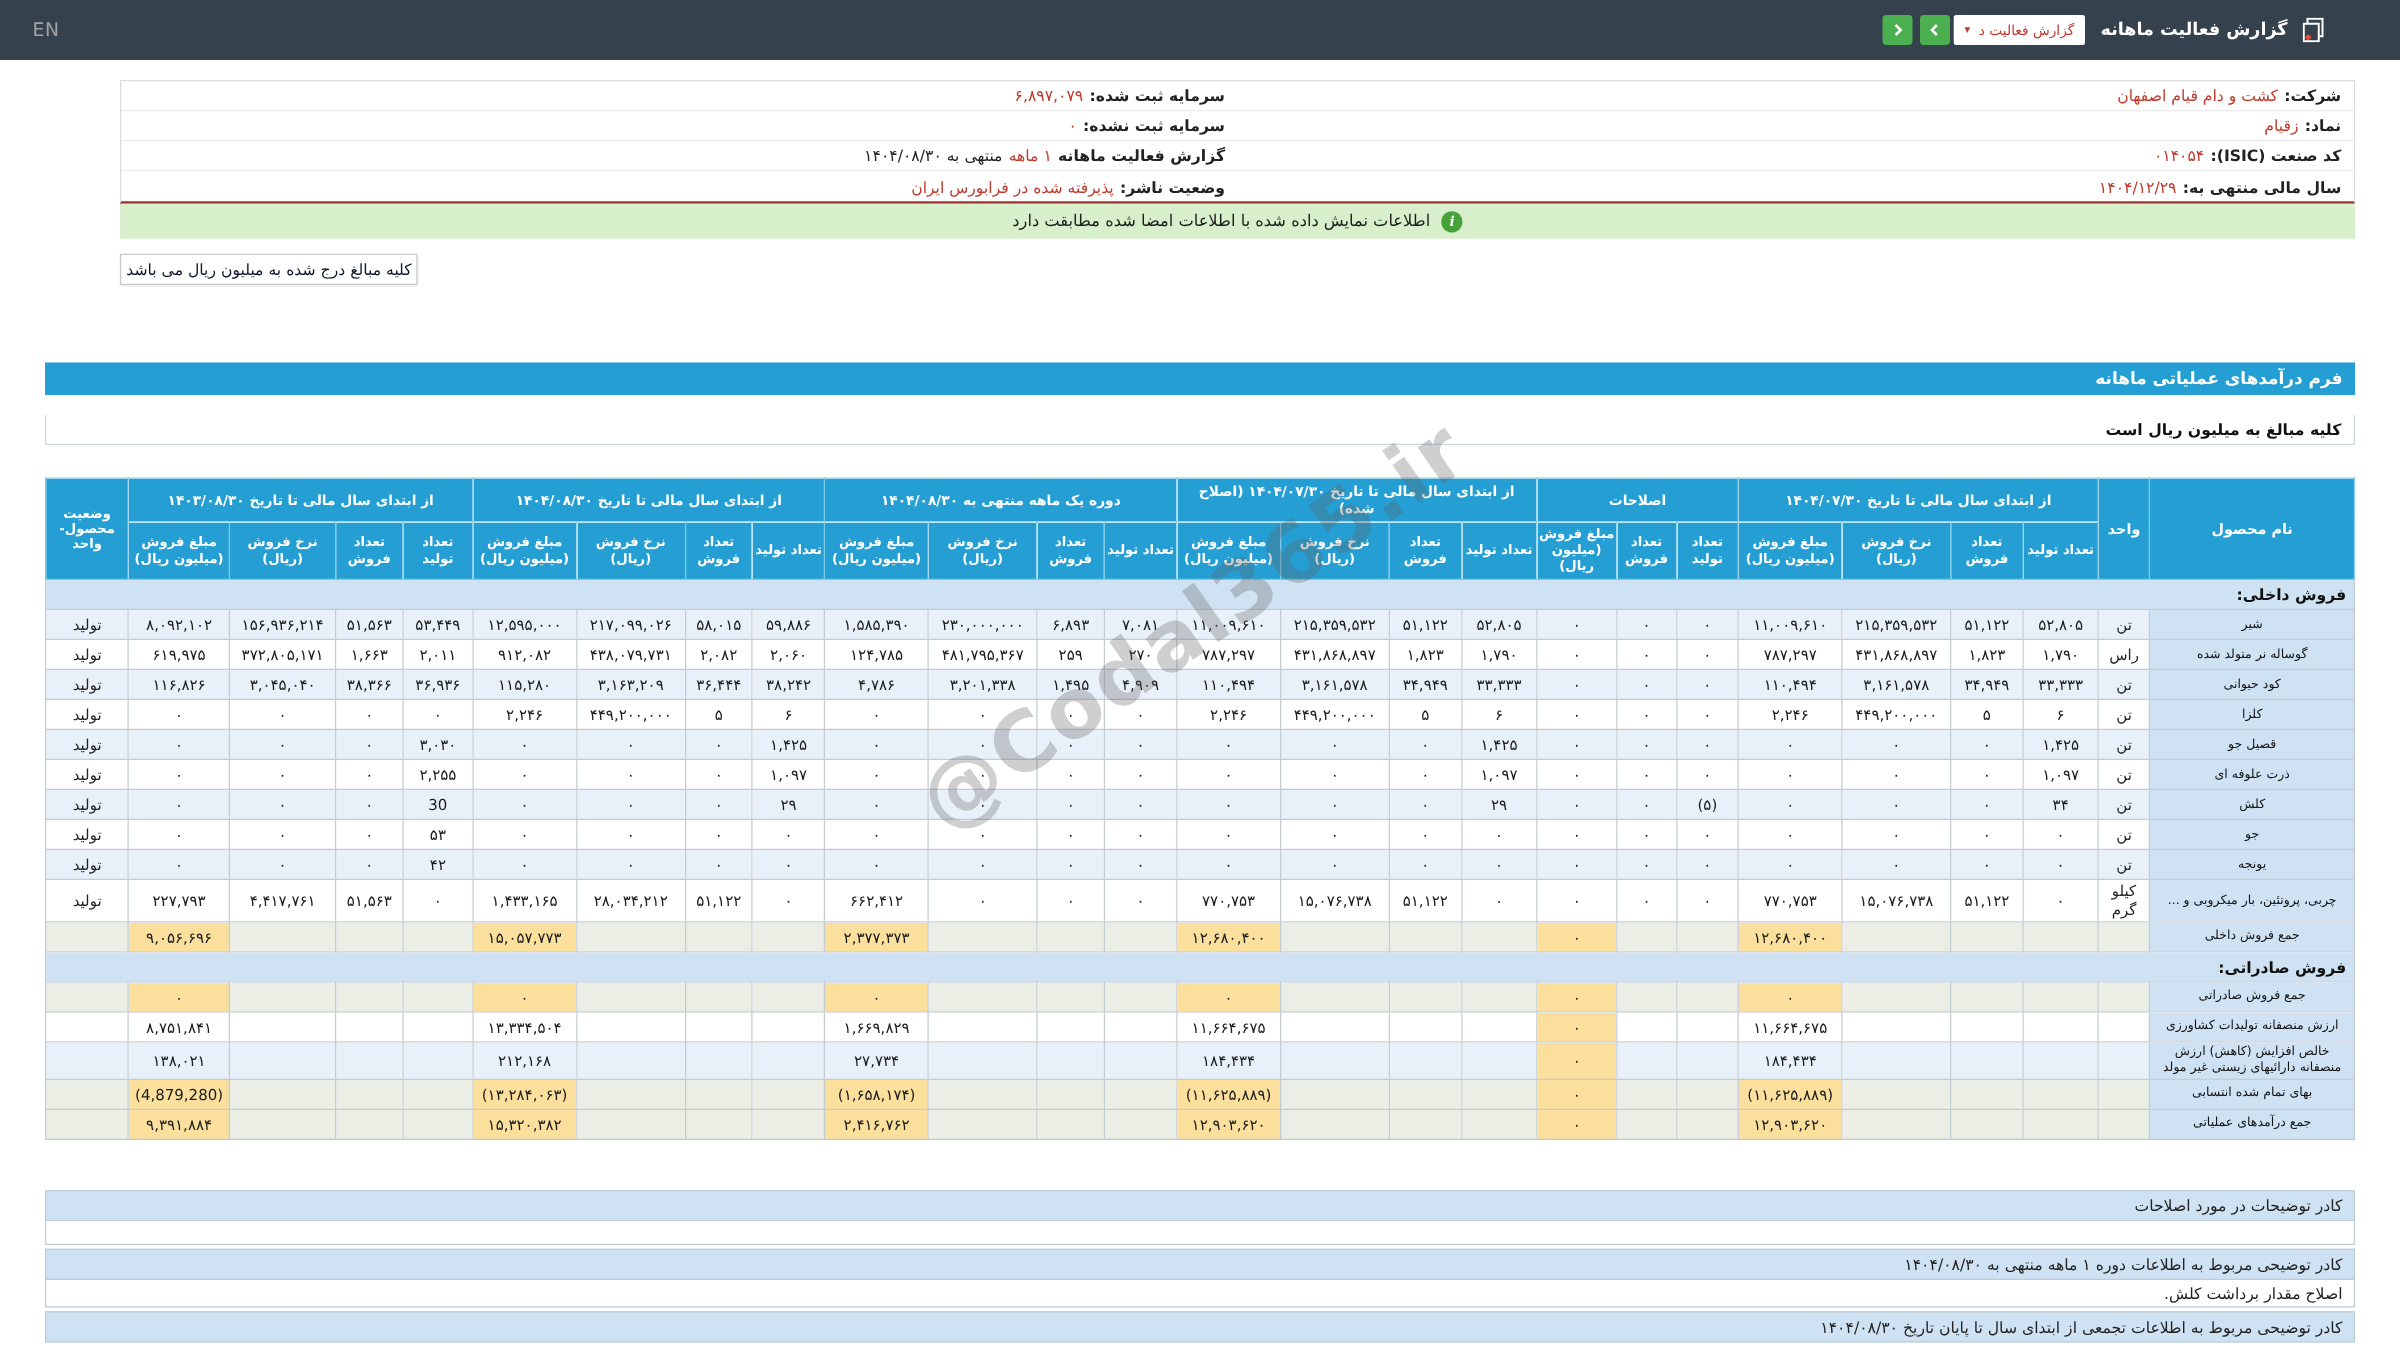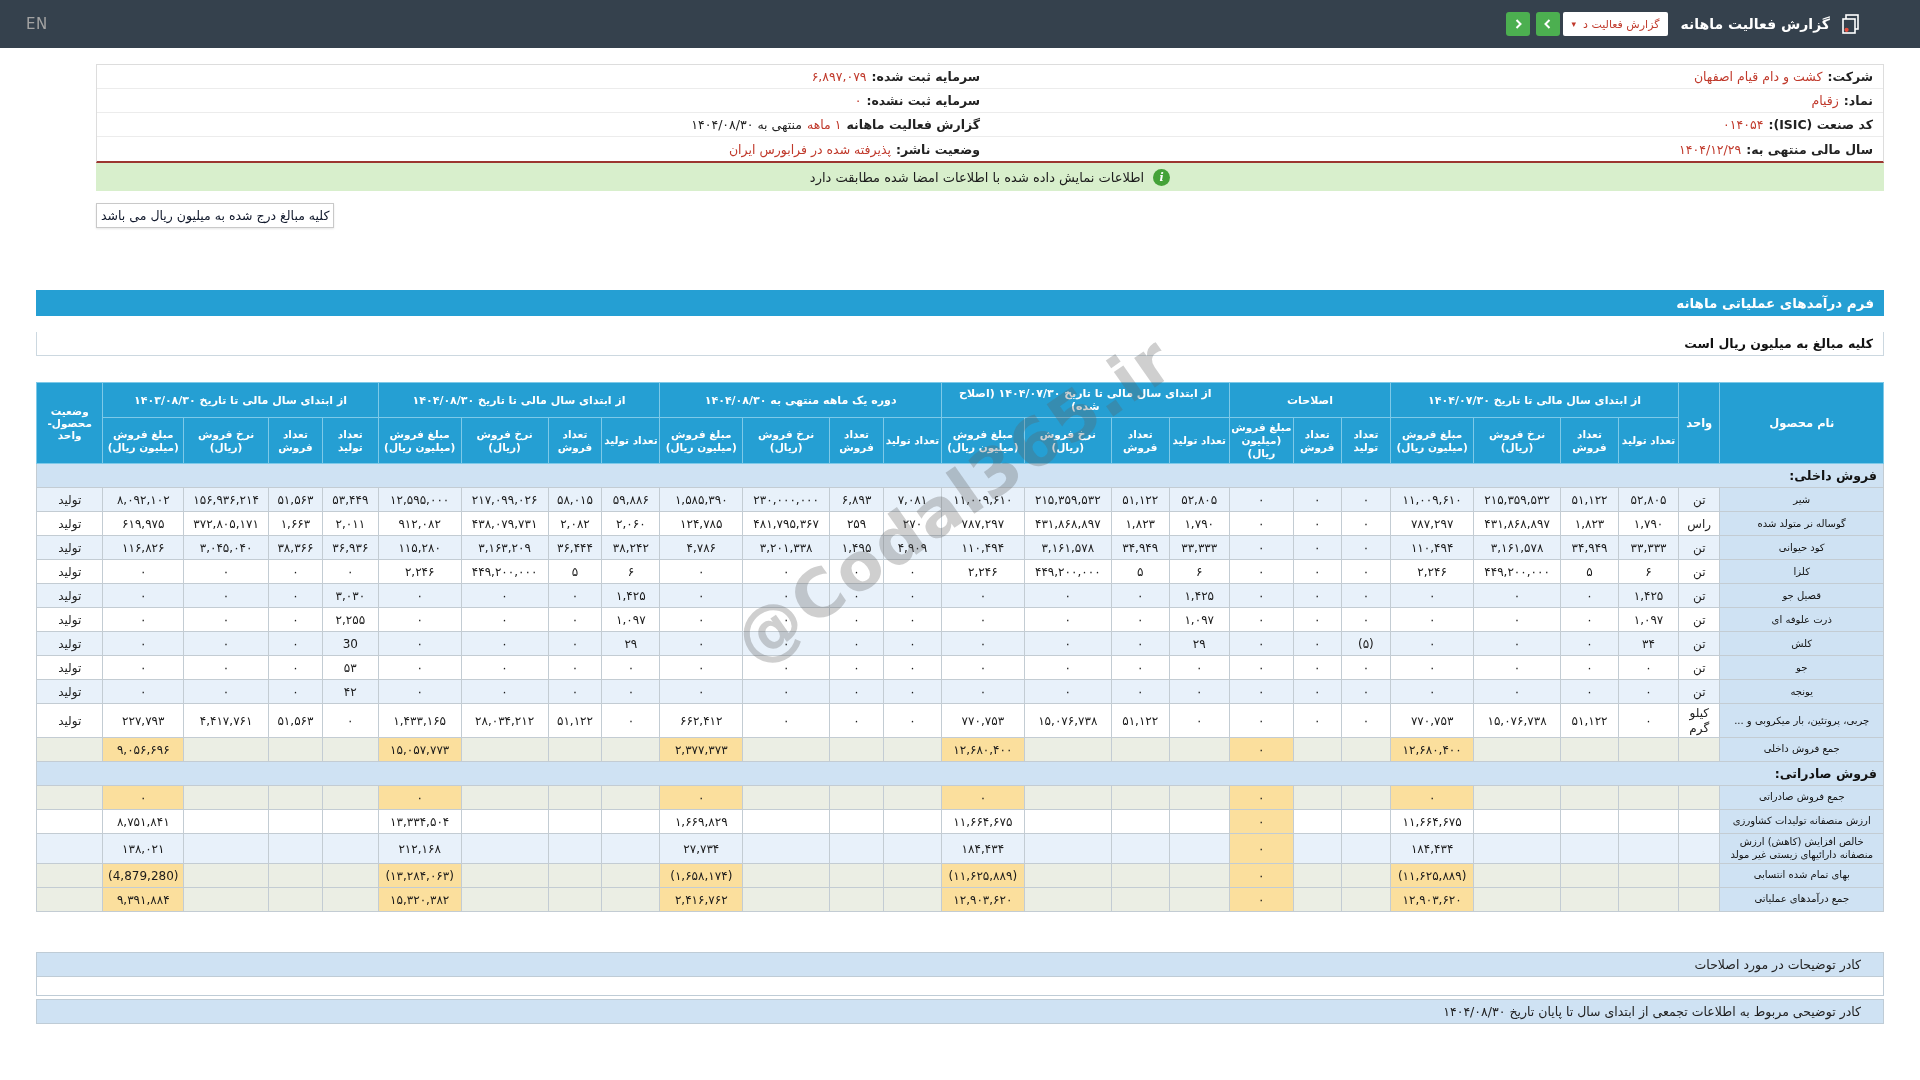--- a/index.html
+++ b/index.html
@@ -64,21 +64,21 @@
   .zw{background:#fff}
   .gcell{background:#ebeee4}
   .ycell{background:#fbdf9d}
   .neg{color:#d40000}
   .watermark{position:absolute;left:660px;top:80px;transform:rotate(-35deg);font-size:66px;font-weight:600;
     color:rgba(95,95,95,.30);direction:ltr;unicode-bidi:isolate;pointer-events:none;letter-spacing:2px;white-space:nowrap}
 
   
   .footer-blocks{margin:40px 36px 0}
   .fb{margin-bottom:3px}
-  .fb-head{background:#cfe2f3;border:1px solid #bfccd6;padding:4px 22px;font-size:12.5px;color:#222;text-align:right}
+  .fb-head{background:#cfe2f3;border:1px solid #bfccd6;padding:4px 9px;font-size:12.5px;color:#222;text-align:right}
   .fb-body{border:1px solid #bfccd6;border-top:none;background:#fff;min-height:19px;padding:3px 9px;
     font-size:12.5px;color:#222;text-align:right}
 </style>
 </head>
 <body>
 
 <div class="page">
 
   <div class="topbar">
     <span class="file-icon">
@@ -682,17 +682,21 @@
     </table>
     <div class="watermark">@Codal365.ir</div>
   </div>
 
   <div class="footer-blocks">
       <div class="fb">
         <div class="fb-head">کادر توضیحات در مورد اصلاحات</div>
         <div class="fb-body"></div>
       </div>
       <div class="fb">
+        <div class="fb-head">کادر توضیحی مربوط به اطلاعات دوره ۱ ماهه منتهی به ۱۴۰۴/۰۸/۳۰</div>
+        <div class="fb-body">اصلاح مقدار برداشت کلش.</div>
+      </div>
+      <div class="fb">
         <div class="fb-head">کادر توضیحی مربوط به اطلاعات تجمعی از ابتدای سال تا پایان تاریخ ۱۴۰۴/۰۸/۳۰</div>
       </div>
     </div>
 
 </div>
 
 </body></html>

